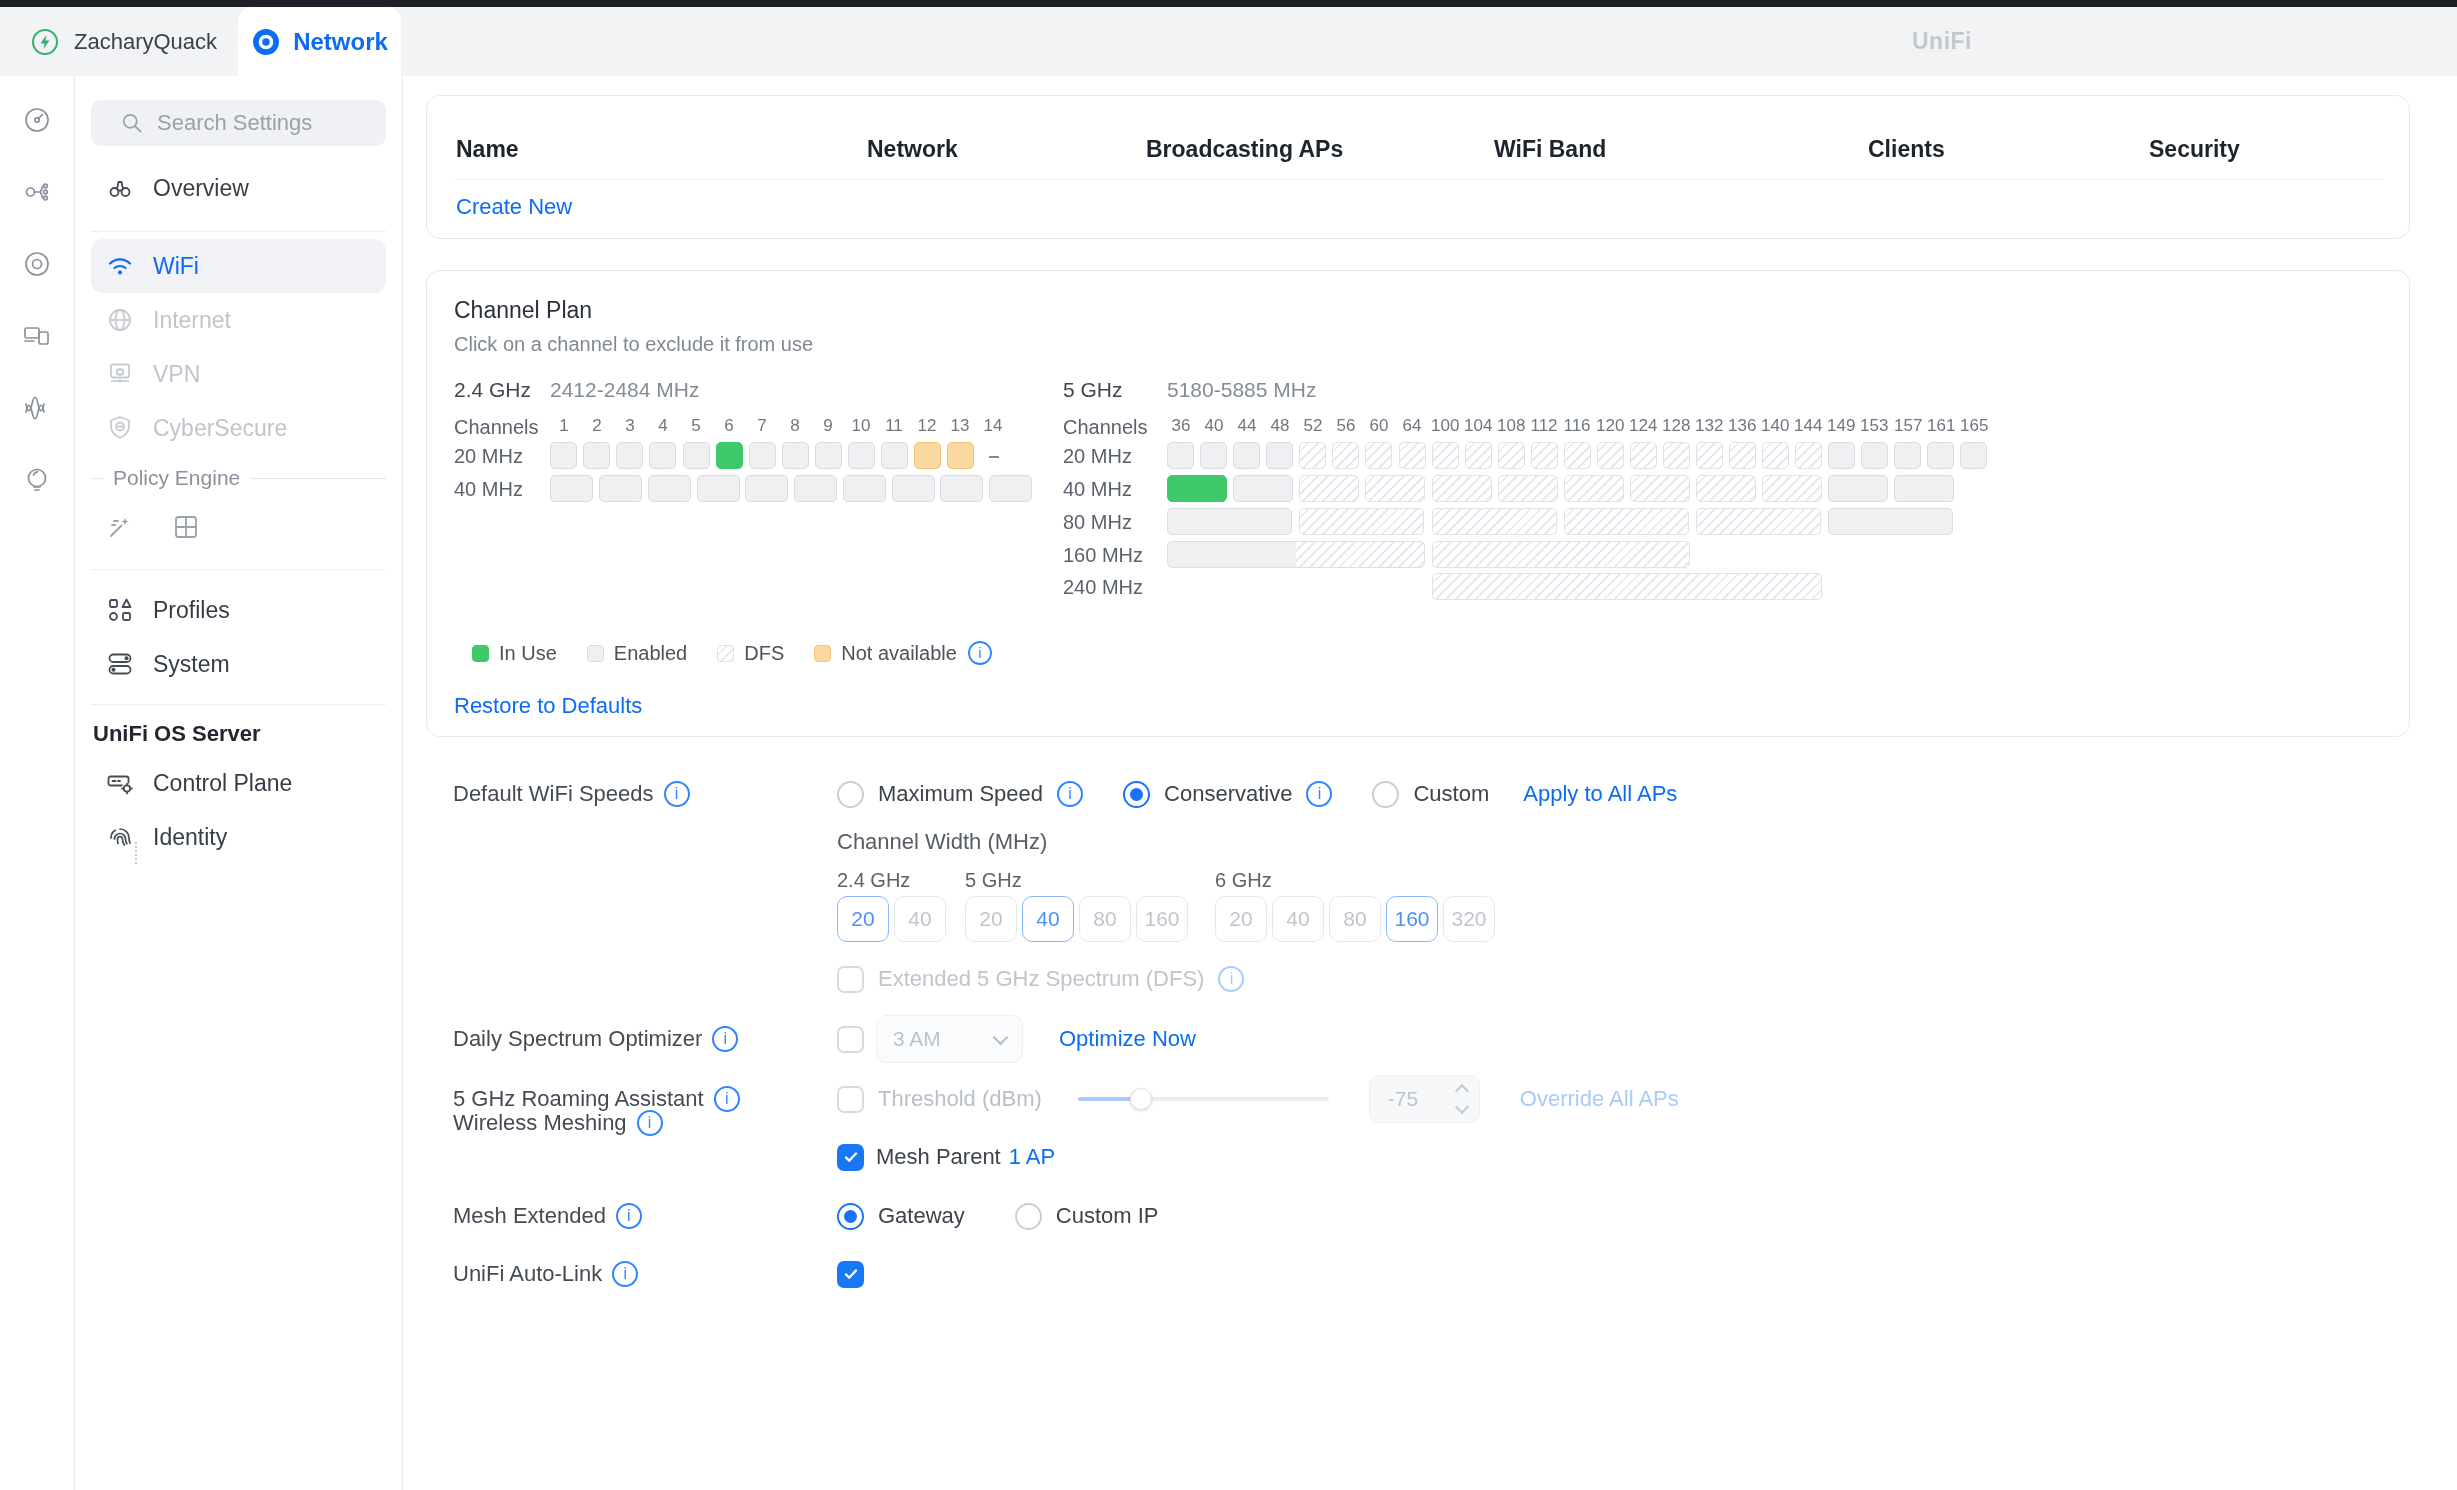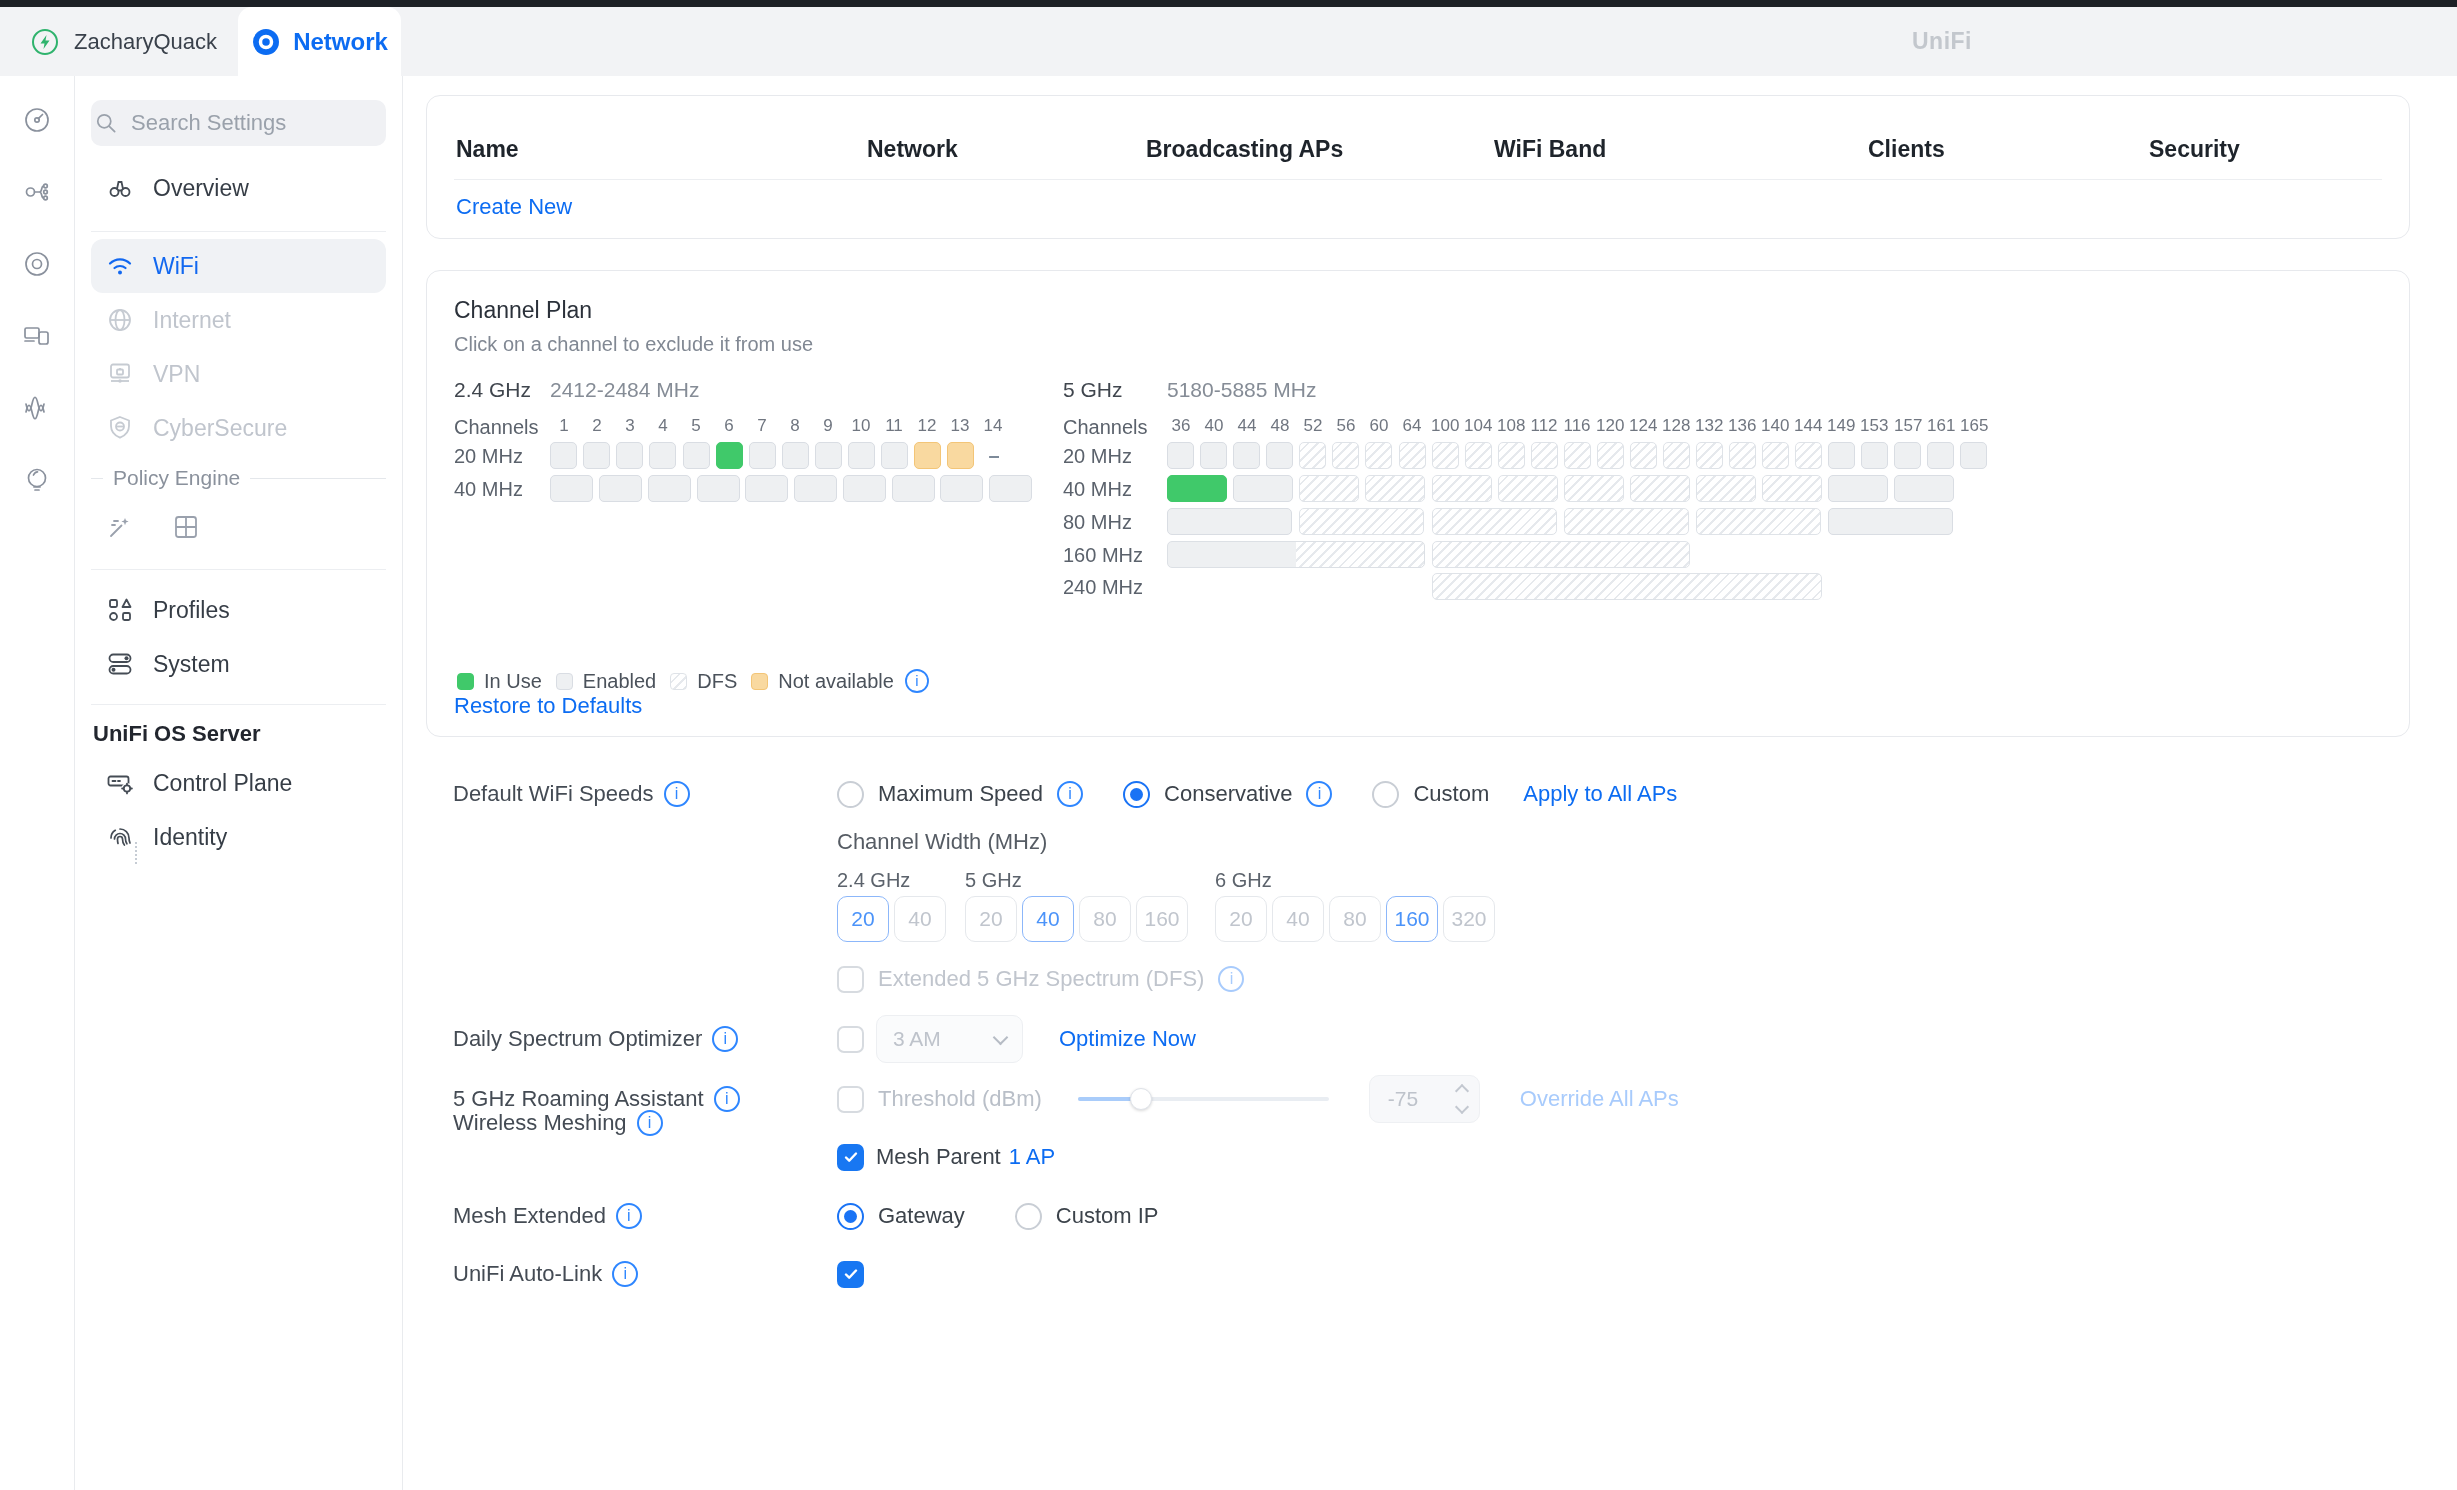--- a/index.html
+++ b/index.html
@@ -16,21 +16,21 @@
   .brand-logo{position:absolute;left:1912px;top:0;height:69px;display:flex;align-items:center;
     font-size:23px;font-weight:700;color:#c3c7cd;letter-spacing:0.5px;}
   
   .rail{position:absolute;left:0;top:76px;bottom:0;width:75px;background:#fff;border-right:1px solid #e9ebee;
     display:flex;flex-direction:column;align-items:center;padding-top:8px;box-sizing:border-box;}
   .rail-item{width:75px;height:72px;display:flex;align-items:center;justify-content:center;cursor:pointer;}
   
   .sidebar{position:absolute;left:75px;top:76px;bottom:0;width:328px;background:#fff;
     border-right:1px solid #e9ebee;box-sizing:border-box;padding:0 16px;}
   .search{margin-top:24px;height:46px;background:#f0f1f4;border-radius:10px;display:flex;align-items:center;
-    gap:12px;padding:0 2px;box-sizing:border-box;cursor:text;}
+    gap:12px;padding:0 28px;box-sizing:border-box;cursor:text;}
   .search .ph{font-size:22px;color:#9aa1ab;}
   .side-item{height:54px;display:flex;align-items:center;gap:18px;padding-left:14px;font-size:23px;
     color:#363d46;border-radius:12px;cursor:pointer;}
   .side-item.active{background:#f0f2f5;color:#1268f0;font-weight:500;}
   .side-item.disabled{color:#c0c5cd;}
   .side-sep{height:1px;background:#eceef1;margin:16px 0 16px 0;}
   .policy-row{margin-top:13px;height:20px;display:flex;align-items:center;gap:10px;font-size:21px;color:#8a919c;}
   .policy-row::before{content:"";width:12px;height:1px;background:#e4e7eb;}
   .policy-row::after{content:"";flex:1;height:1px;background:#e4e7eb;}
   .policy-icons{margin-top:24px;height:30px;display:flex;gap:36px;padding-left:14px;}
@@ -54,21 +54,21 @@
   .row-label{position:absolute;font-size:20px;color:#5b626c;}
   .ch-num{position:absolute;width:28px;text-align:center;font-size:17px;color:#707680;}
   .chbox{position:absolute;height:27px;border-radius:5px;box-sizing:border-box;cursor:pointer;}
   .st-enabled{background:#eef0f2;border:1px solid #d9dde3;}
   .st-inuse{background:#40c96a;border:1px solid #40c96a;}
   .st-na{background:#f9d9a0;border:1px solid #f3c577;}
   .st-dfs{background:repeating-linear-gradient(135deg,#ffffff 0 5px,#e6e9ed 5px 7px);border:1px solid #dfe3e8;}
   .st-split{background:linear-gradient(90deg,#eef0f2 0 50%,rgba(255,255,255,0) 50%),
     repeating-linear-gradient(135deg,#ffffff 0 5px,#e6e9ed 5px 7px);border:1px solid #dce0e5;}
   .ch-dash{position:absolute;width:28px;text-align:center;font-size:20px;font-weight:700;color:#7d8a99;line-height:27px;}
-  .legend{position:absolute;left:30px;top:369px;display:flex;align-items:center;gap:14px;margin-top:28px;}
+  .legend{position:absolute;left:45px;top:369px;display:flex;align-items:center;gap:30px;}
   .leg-item{display:flex;align-items:center;gap:10px;font-size:20px;color:#4b525b;}
   .mini{width:17px;height:17px;border-radius:4px;box-sizing:border-box;}
   .restore{position:absolute;left:27px;top:422px;font-size:22px;}
   .slabel{position:absolute;left:50px;display:flex;align-items:center;gap:10px;font-size:22px;color:#444b54;}
   .controls{position:absolute;left:434px;display:flex;align-items:center;}
   .info{width:26px;height:26px;border-radius:50%;border:2px solid #2e86ff;color:#2e86ff;font-size:16px;
     display:inline-flex;align-items:center;justify-content:center;box-sizing:border-box;flex:none;cursor:pointer;}
   .info.dim{border-color:#a8cbfc;color:#a8cbfc;}
   .radio{width:27px;height:27px;border-radius:50%;border:2px solid #c9ced5;box-sizing:border-box;background:#fff;
     display:inline-flex;align-items:center;justify-content:center;flex:none;cursor:pointer;}

